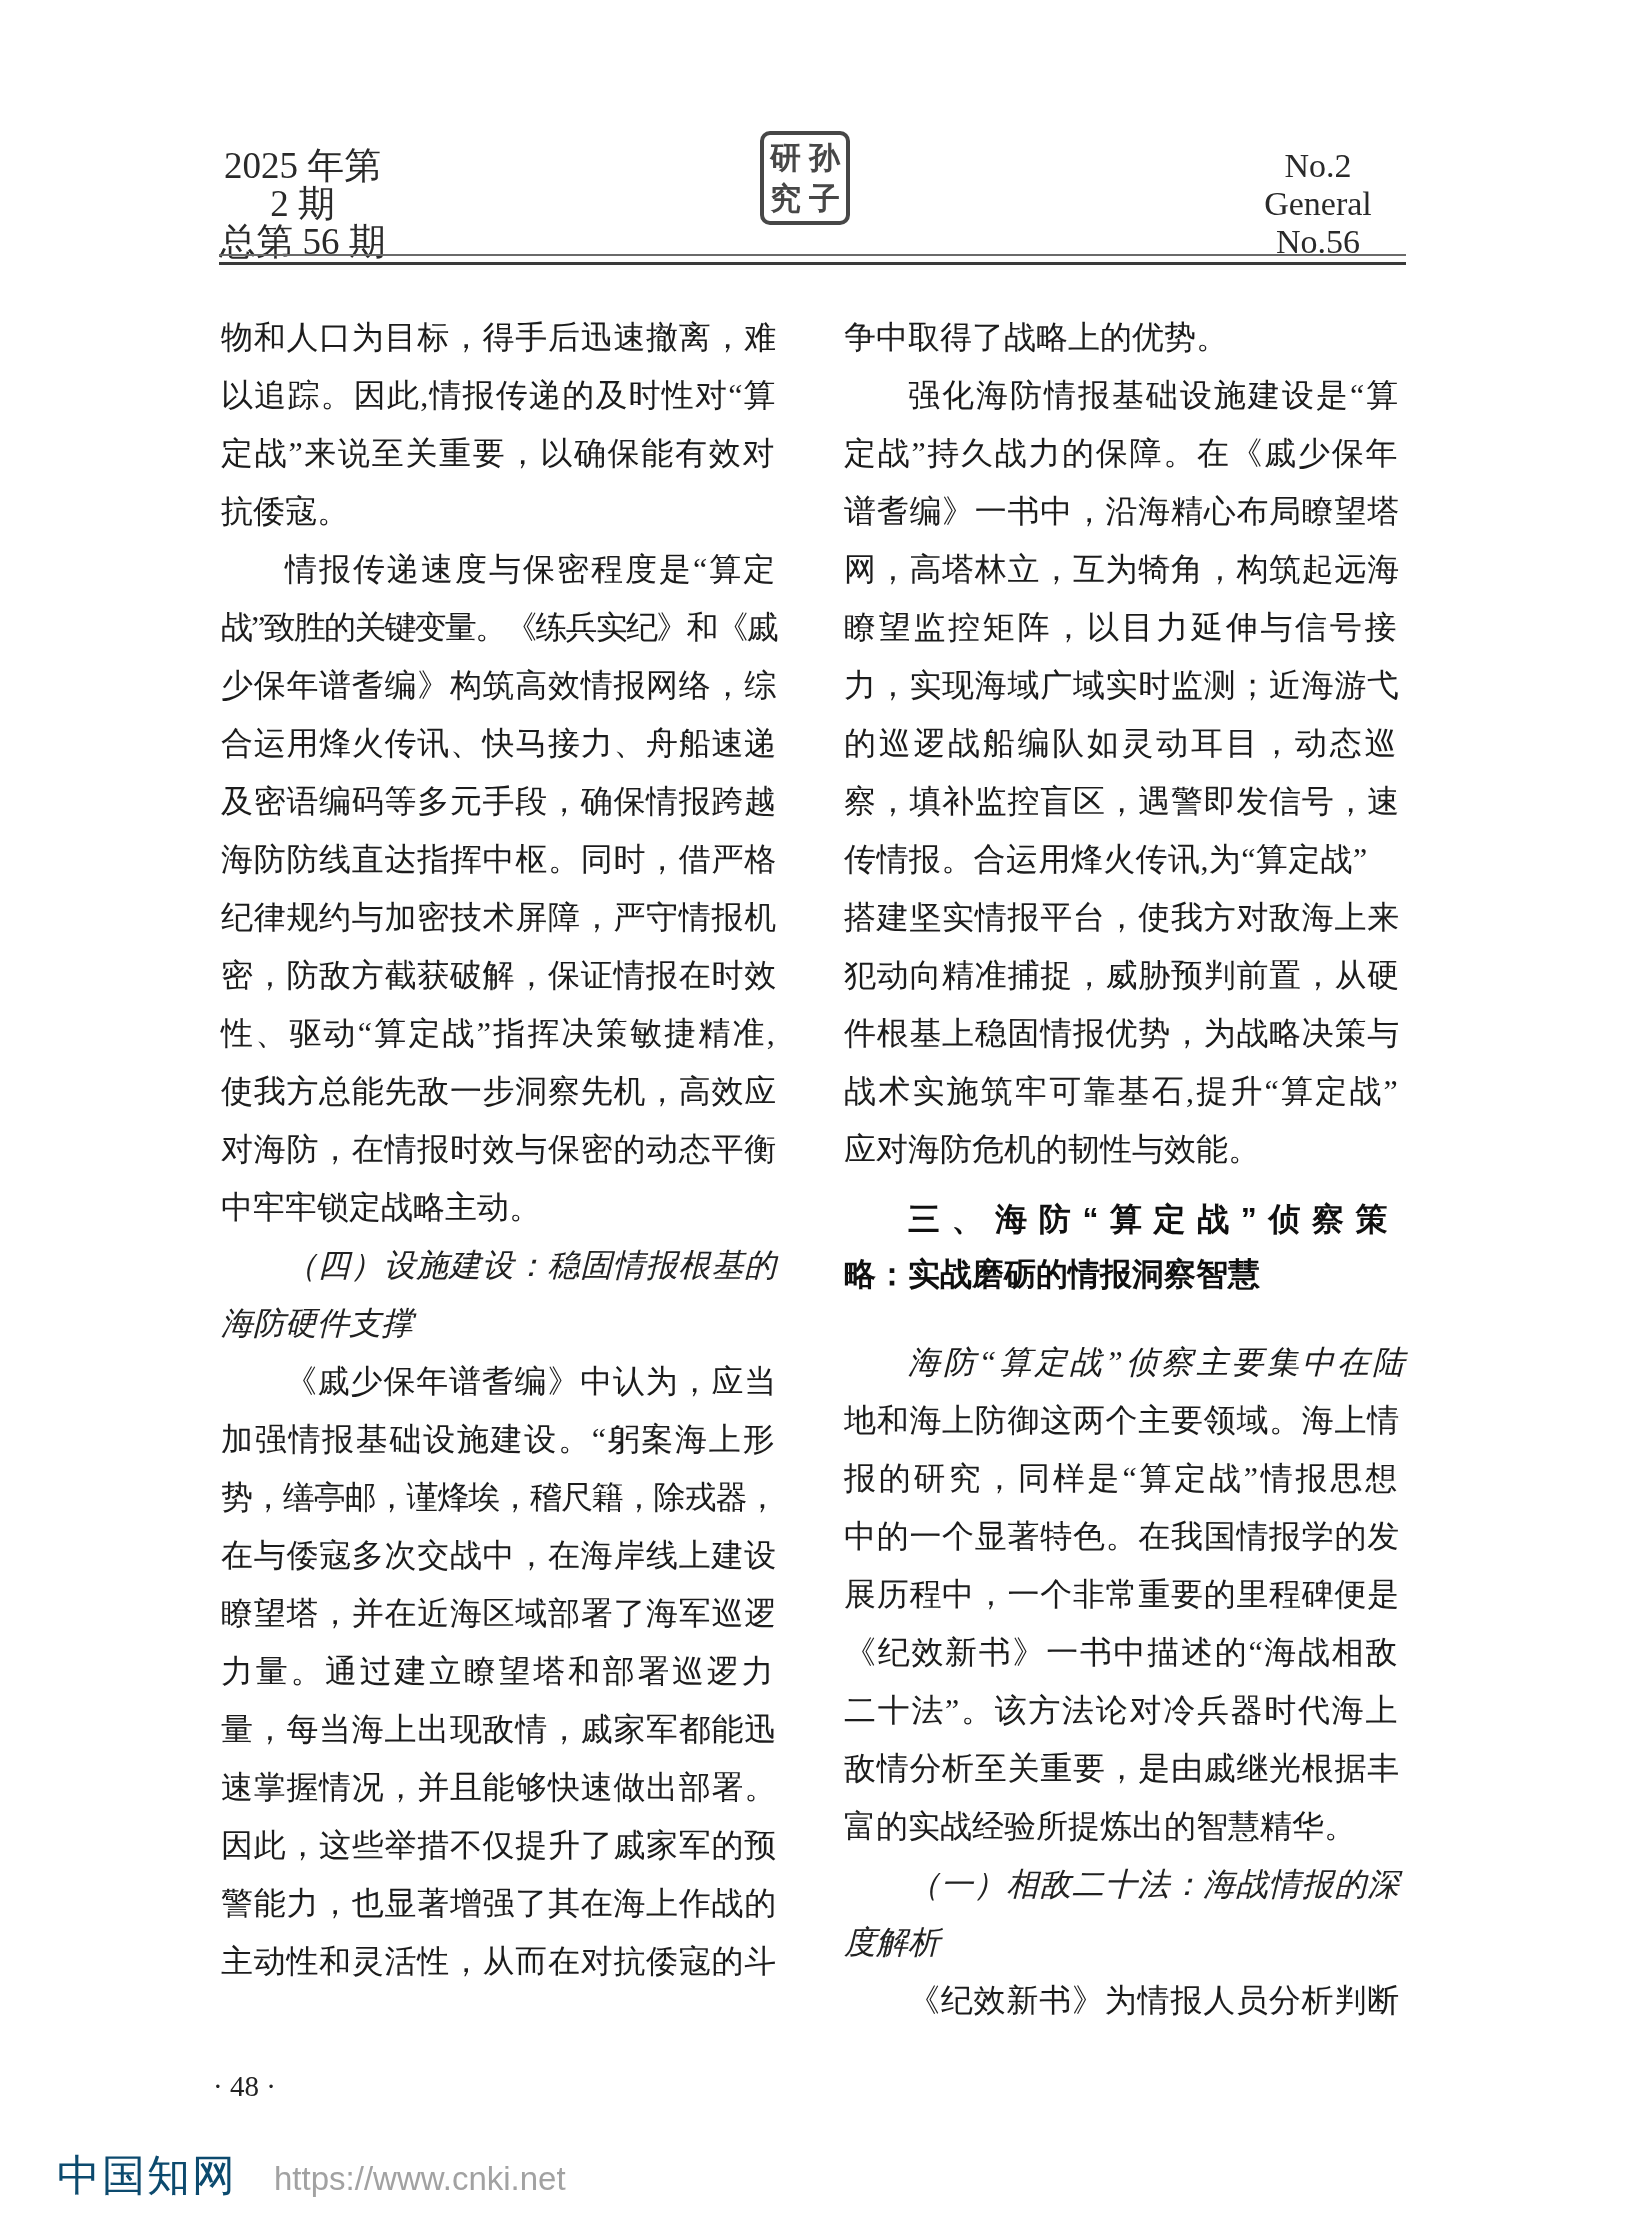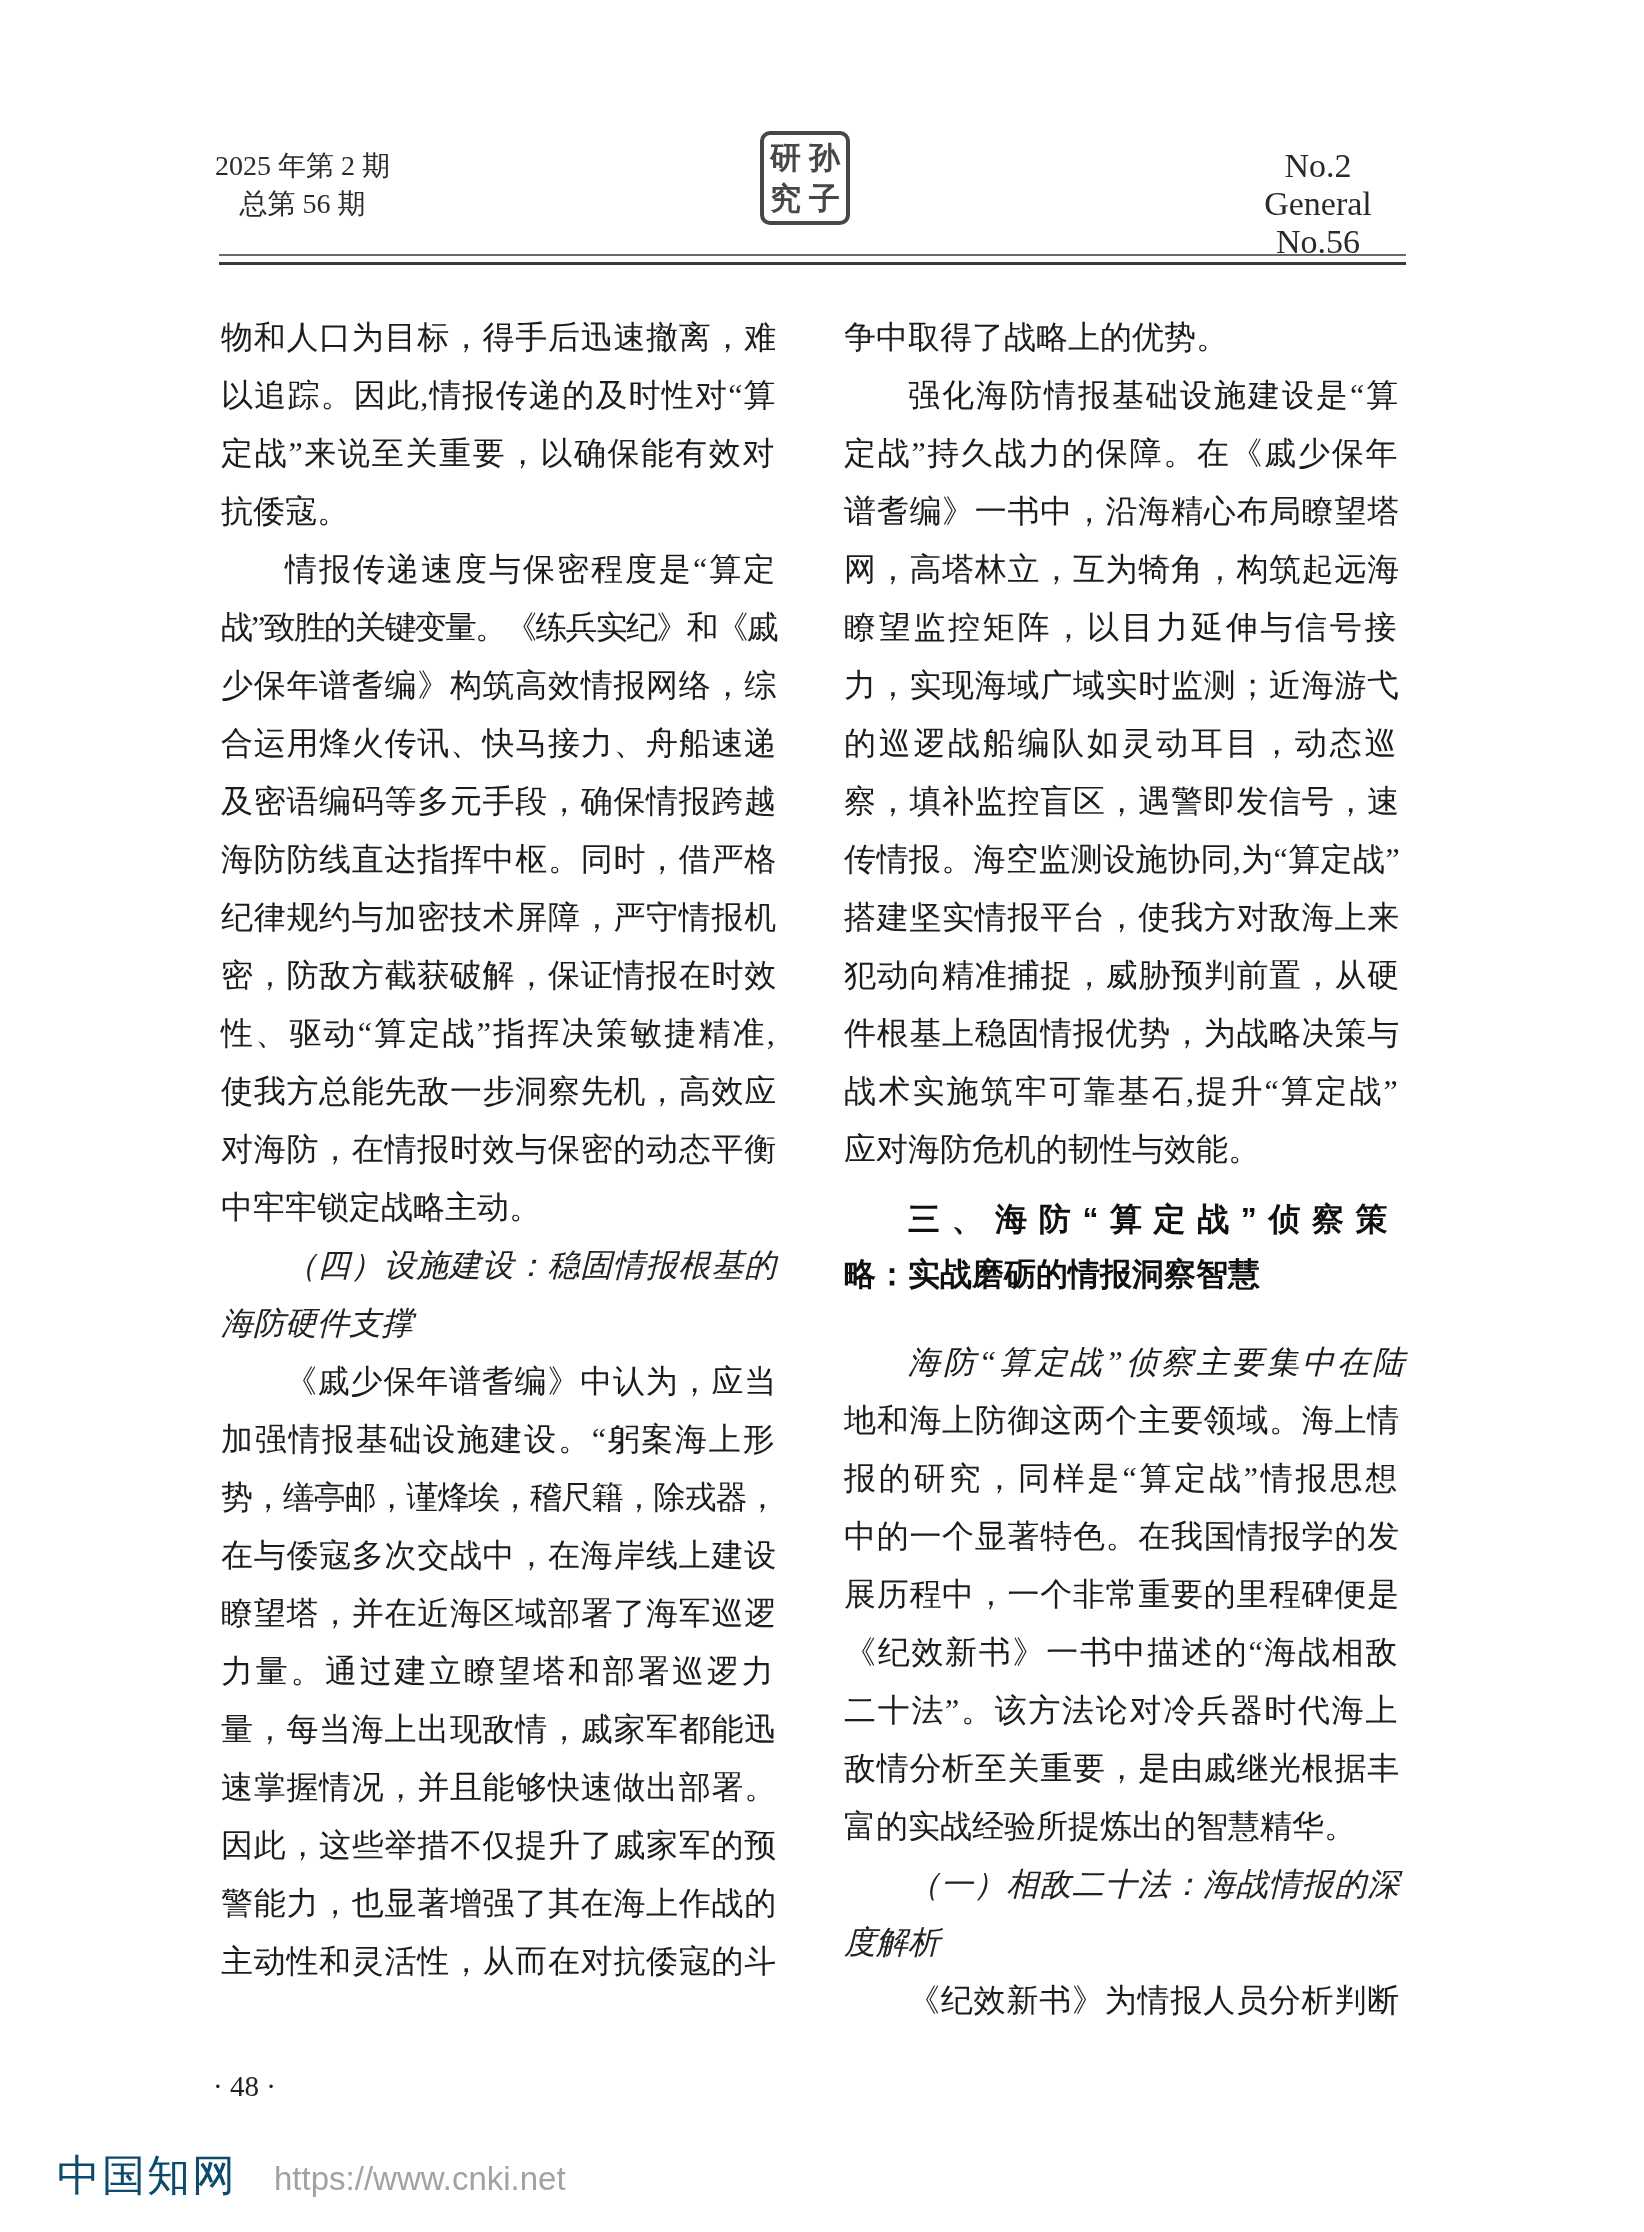--- a/index.html
+++ b/index.html
@@ -1,21 +1,21 @@
 <!DOCTYPE html>
 <html><head>
 <meta charset="utf-8">
 <style>
   html,body{margin:0;padding:0;background:#ffffff;}
   .page{position:relative;width:1645px;height:2233px;background:#ffffff;overflow:hidden;
         font-family:"Liberation Serif","DejaVu Serif",serif;color:#1c1c1c;}
 
   
   .hdr-left{position:absolute;left:213px;top:147px;width:179px;text-align:center;
-            font-size:28px;line-height:38px;color:#2a2a2a;}
+            font-size:37px;line-height:38px;color:#2a2a2a;}
   .hdr-right{position:absolute;left:1226px;top:147px;width:184px;text-align:center;
              font-size:34px;line-height:38px;color:#2a2a2a;}
   .seal{position:absolute;left:760px;top:131px;width:90px;height:94px;box-sizing:border-box;
         border:4px solid #474747;border-radius:10px;display:grid;
         grid-template-columns:1fr 1fr;grid-template-rows:1fr 1fr;align-items:center;justify-items:center;
         font-size:31px;color:#474747;font-weight:bold;padding:2px;}
   .seal span{line-height:1;}
   .rule{position:absolute;left:219px;top:254px;width:1187px;height:6px;
         border-top:2px solid #6a6a6a;border-bottom:3px solid #3a3a3a;}
 
@@ -98,21 +98,21 @@
   <div class="col col-right">
       <div class="line"><span class="t">争中取得了战略上的优势。</span></div>
       <div class="line ind fill"><span class="t" style="letter-spacing: 2px;">强化海防情报基础设施建设是“算</span></div>
       <div class="line fill"><span class="t" style="letter-spacing: 1.7px;">定战”持久战力的保障。在《戚少保年</span></div>
       <div class="line fill"><span class="t" style="letter-spacing: 0.7px;">谱耆编》一书中，沿海精心布局瞭望塔</span></div>
       <div class="line fill"><span class="t" style="letter-spacing: 0.7px;">网，高塔林立，互为犄角，构筑起远海</span></div>
       <div class="line fill"><span class="t" style="letter-spacing: 2.7px;">瞭望监控矩阵，以目力延伸与信号接</span></div>
       <div class="line fill"><span class="t" style="letter-spacing: 0.7px;">力，实现海域广域实时监测；近海游弋</span></div>
       <div class="line fill"><span class="t" style="letter-spacing: 2.7px;">的巡逻战船编队如灵动耳目，动态巡</span></div>
       <div class="line fill"><span class="t" style="letter-spacing: 0.7px;">察，填补监控盲区，遇警即发信号，速</span></div>
-      <div class="line fill"><span class="t" style="letter-spacing: 0.4px;">传情报。海空监测设施协同,为“算定战”</span></div>
+      <div class="line fill"><span class="t" style="letter-spacing: 0.4px;">传情报。合运用烽火传讯,为“算定战”</span></div>
       <div class="line fill"><span class="t" style="letter-spacing: 0.7px;">搭建坚实情报平台，使我方对敌海上来</span></div>
       <div class="line fill"><span class="t" style="letter-spacing: 0.7px;">犯动向精准捕捉，威胁预判前置，从硬</span></div>
       <div class="line fill"><span class="t" style="letter-spacing: 0.7px;">件根基上稳固情报优势，为战略决策与</span></div>
       <div class="line fill"><span class="t" style="letter-spacing: 2.2px;">战术实施筑牢可靠基石,提升“算定战”</span></div>
       <div class="line"><span class="t">应对海防危机的韧性与效能。</span></div>
       <div class="line head first ind fill"><span class="t" style="letter-spacing: 11.6px;">三、海防“算定战”侦察策</span></div>
       <div class="line head last"><span class="t">略：实战磨砺的情报洞察智慧</span></div>
       <div class="line ind fill"><span class="t" style="letter-spacing: 3.2px; font-style: italic;">海防“算定战”侦察主要集中在陆</span></div>
       <div class="line fill"><span class="t" style="letter-spacing: 0.7px;">地和海上防御这两个主要领域。海上情</span></div>
       <div class="line fill"><span class="t" style="letter-spacing: 2.8px;">报的研究，同样是“算定战”情报思想</span></div>

